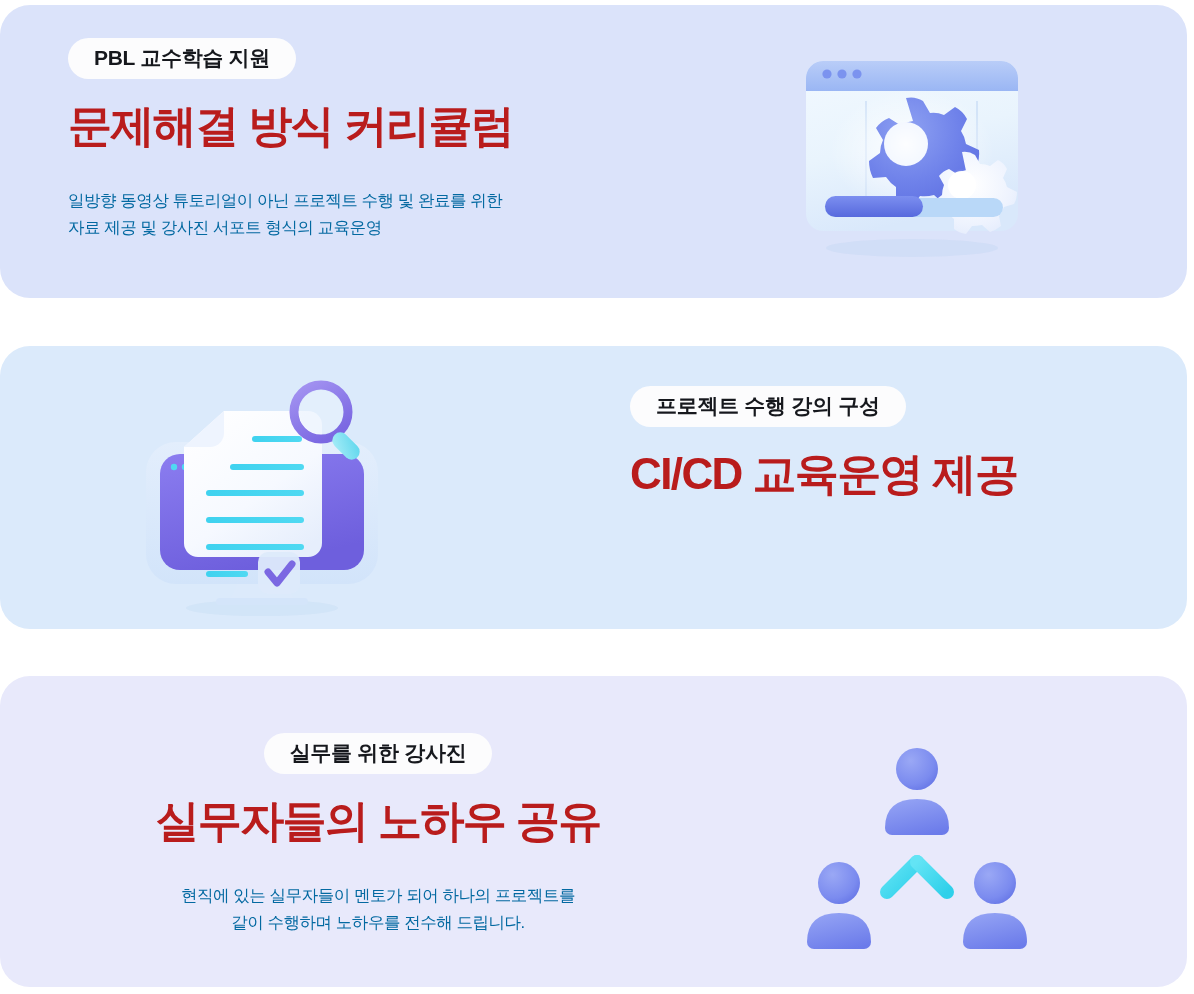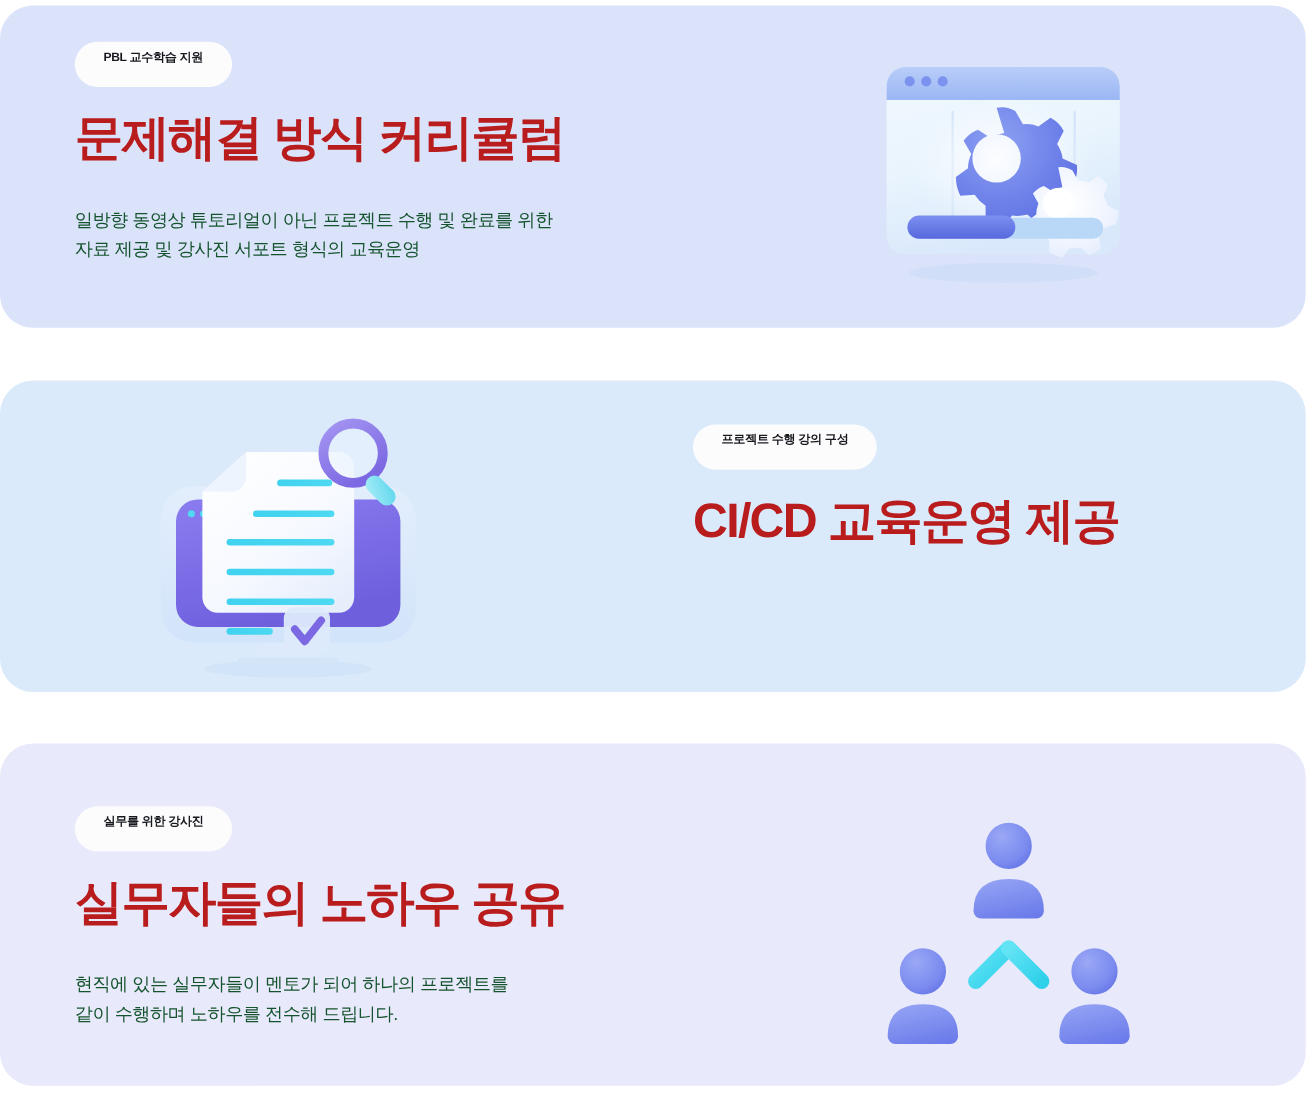--- a/index.html
+++ b/index.html
@@ -31,51 +31,51 @@
   .card-1 { top: 5px;   height: 293px; background: #dbe3fa; }
   .card-2 { top: 346px; height: 283px; background: #dbeafb; }
   .card-3 { top: 676px; height: 311px; background: #e8e9fb; }
 
   
   .text-block {
     position: absolute;
   }
   .card-1 .text-block { left: 68px; top: 33px;  width: 620px; }
   .card-2 .text-block { left: 630px; top: 40px; width: 540px; }
-  .card-3 .text-block { left: 68px; top: 57px;  width: 620px; }
+  .card-3 .text-block { left: 68px; top: 57px;  width: 620px; text-align: center; }
 
   .card-2 .text-block { text-align: left; }
 
   .pill {
     display: inline-block;
     background: #fcfcfd;
     border-radius: 999px;
-    padding: 9px 26px 21px 26px;
-    font-size: 11px;
+    padding: 9px 26px 11px 26px;
+    font-size: 21px;
     font-weight: bold;
     color: #16181d;
     letter-spacing: -0.3px;
     line-height: 1;
     white-space: nowrap;
   }
 
   .headline {
     margin-top: 22px;
     font-size: 44px;
     font-weight: bold;
     color: #b91c1c;
     letter-spacing: -1.6px;
     line-height: 1.12;
     white-space: nowrap;
   }
 
   .desc {
     margin-top: 7px;
     font-size: 16.5px;
-    color: #14532d;
+    color: #0369a1;
     line-height: 1.62;
     letter-spacing: -0.45px;
     white-space: pre-line;
   }
 
   
   .illus {
     position: absolute;
   }
   .illus-window   { left: 780px; top: 38px;  width: 265px; height: 220px; }

